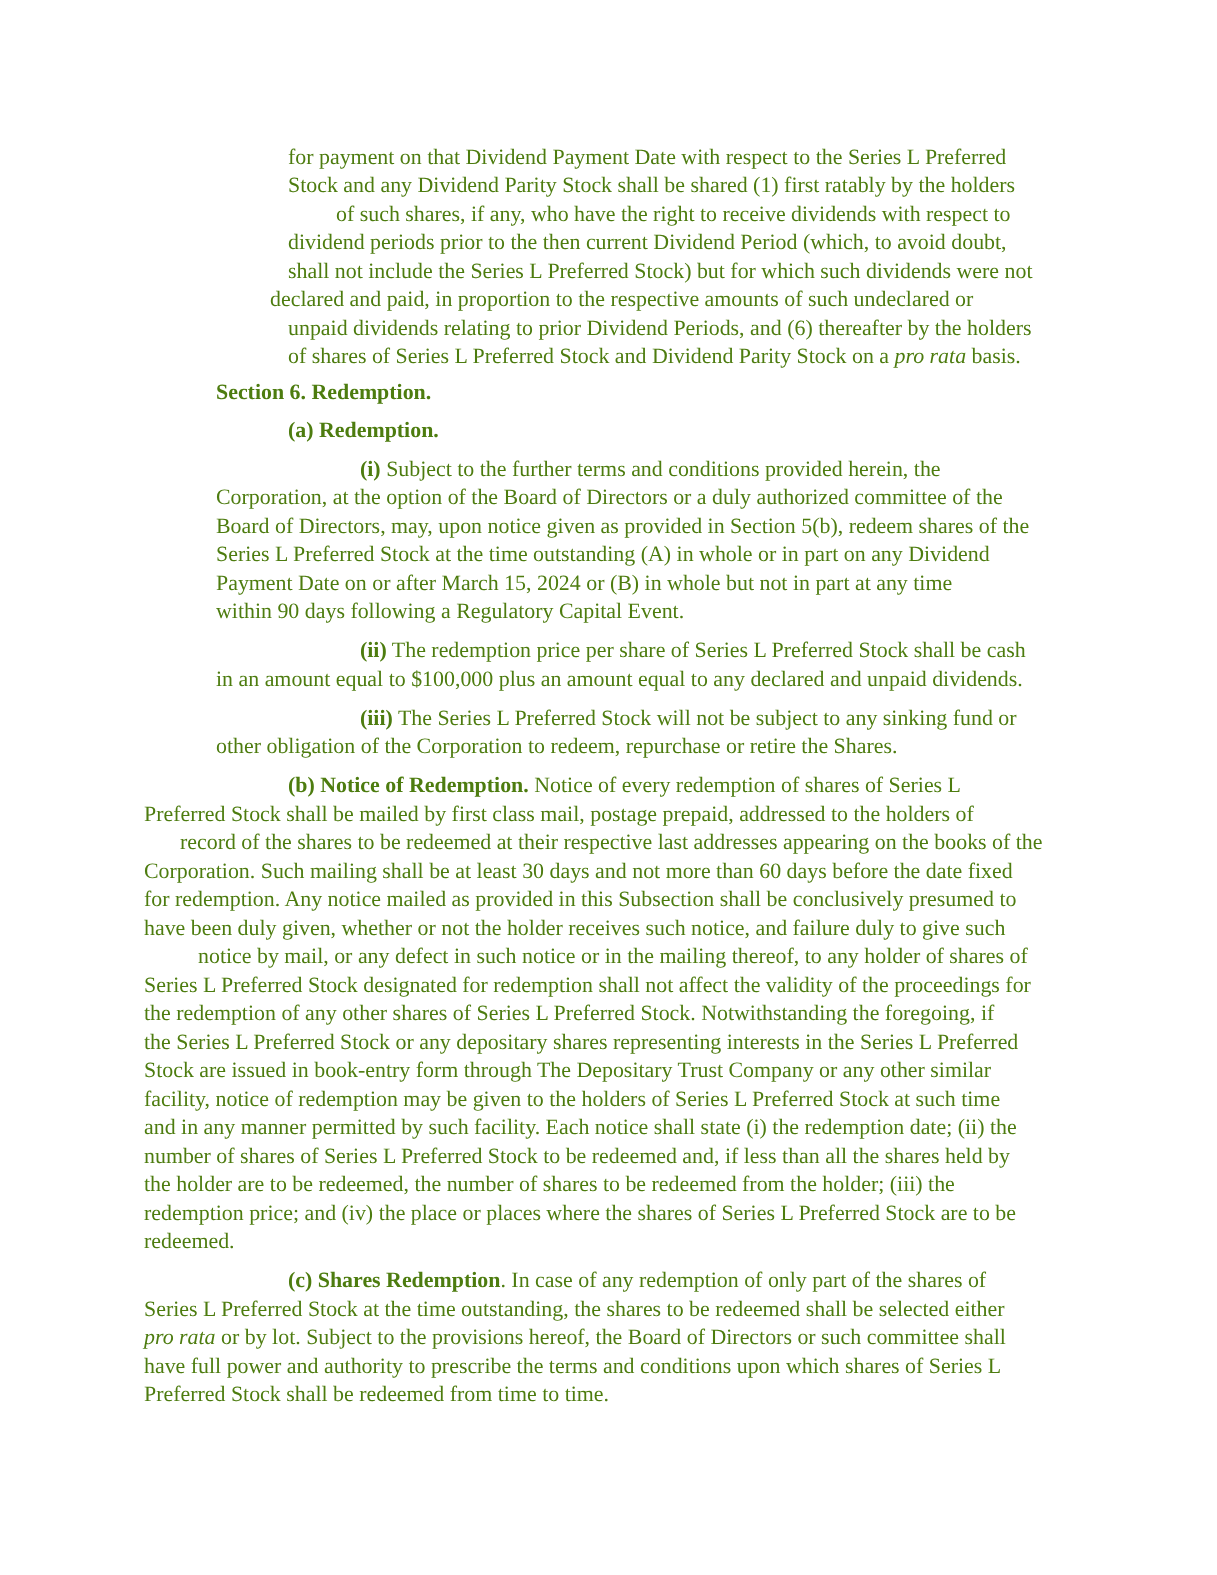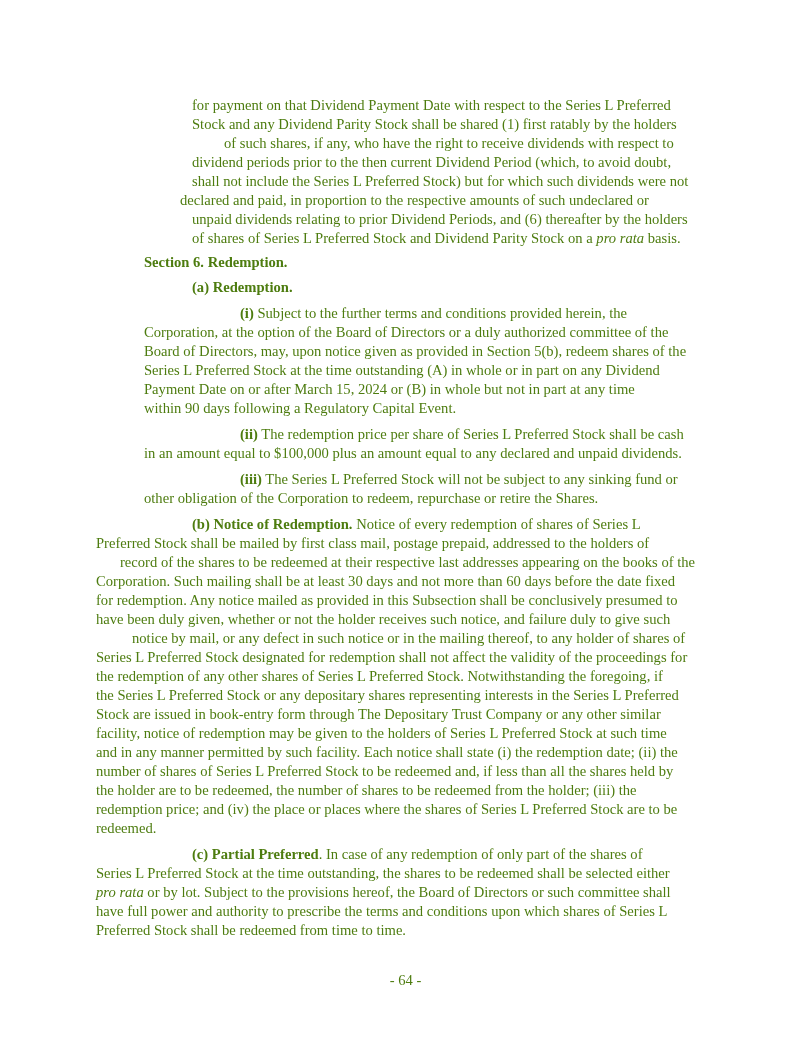--- a/index.html
+++ b/index.html
@@ -68,21 +68,20 @@
     <div class="line" style="left:96px;top:705px;">Stock are issued in book-entry form through The Depositary Trust Company or any other similar</div>
     <div class="line" style="left:96px;top:724px;">facility, notice of redemption may be given to the holders of Series L Preferred Stock at such time</div>
     <div class="line" style="left:96px;top:743px;">and in any manner permitted by such facility.  Each notice shall state (i) the redemption date; (ii) the</div>
     <div class="line" style="left:96px;top:762px;">number of shares of Series L Preferred Stock to be redeemed and, if less than all the shares held by</div>
     <div class="line" style="left:96px;top:781px;">the holder are to be redeemed, the number of shares to be redeemed from the holder; (iii) the</div>
     <div class="line" style="left:96px;top:800px;">redemption price; and (iv) the place or places where the shares of Series L Preferred Stock are to be</div>
     <div class="line" style="left:96px;top:819px;text-align:right;">redeemed.</div>
   </div>
 
   <div>
-    <div class="line" style="left:192px;top:845px;"><span class="b">(c) Partial Preferred</span><span>.</span><span>  In case of any redemption of only part of the shares of</span></div>
+    <div class="line" style="left:192px;top:845px;"><span class="b">(c) Shares Redemption</span><span>.</span><span>  In case of any redemption of only part of the shares of</span></div>
     <div class="line" style="left:96px;top:864px;">Series L Preferred Stock at the time outstanding, the shares to be redeemed shall be selected either</div>
     <div class="line" style="left:96px;top:883px;"><span class="i">pro rata</span><span> or by lot.  Subject to the provisions hereof, the Board of Directors or such committee shall</span></div>
     <div class="line" style="left:96px;top:902px;">have full power and authority to prescribe the terms and conditions upon which shares of Series L</div>
     <div class="line" style="left:96px;top:921px;">Preferred Stock shall be redeemed from time to time.</div>
   </div>
 
-  <div class="pagenum">- 64 -</div>
 </div>
 
 </body></html>

